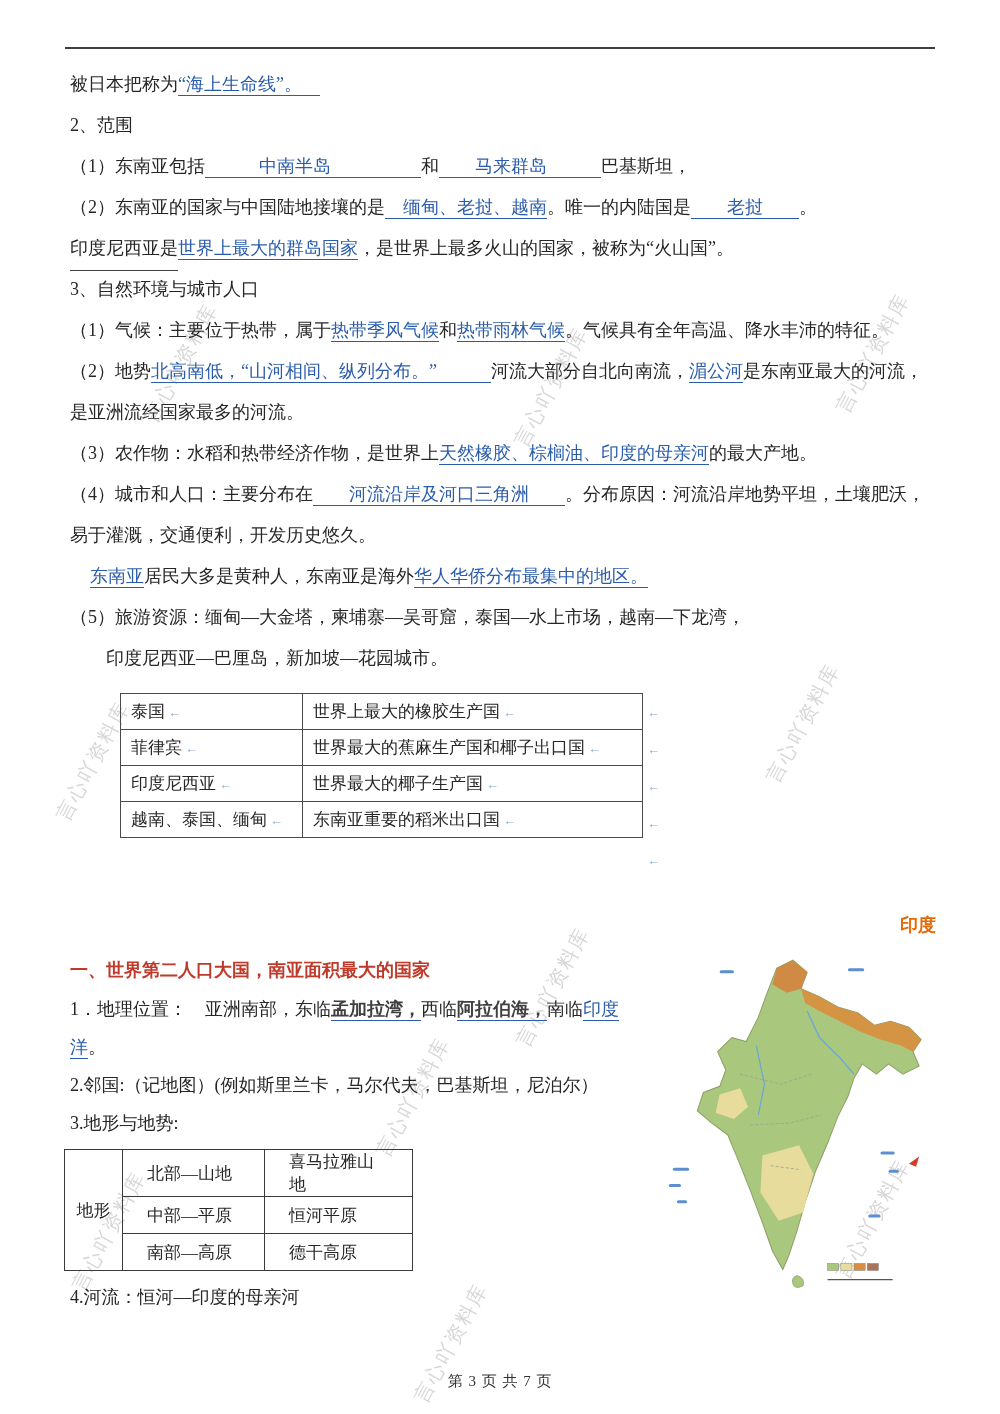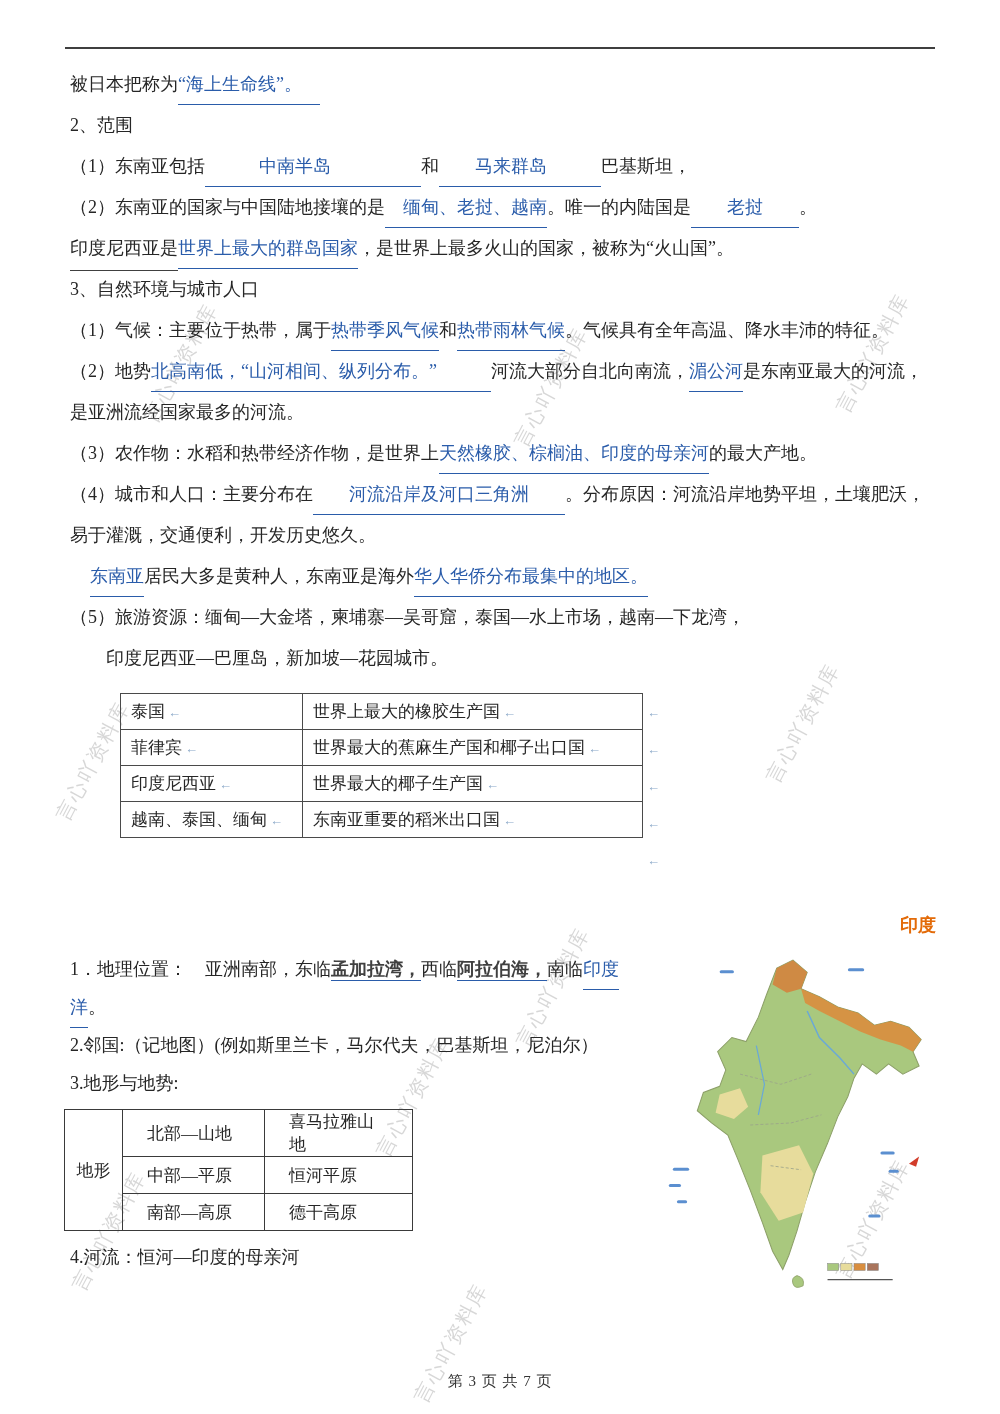--- a/index.html
+++ b/index.html
@@ -8,21 +8,21 @@
     width:1000px; height:1414px; position:relative; overflow:hidden;
     font-family:"Liberation Serif","DejaVu Serif",serif;
     color:#262626;
   }
   .page { position:absolute; inset:0; }
   .top-rule { position:absolute; top:47px; left:65px; width:870px; border-top:2px solid #3f3f3f; }
   .content { position:absolute; top:64px; left:70px; width:866px; }
 
   .para { font-size:18px; line-height:41px; }
   .s-n  { color:#262626; }
-  .s-u  { color:#2a5caa; border-bottom:1.5px solid #2a5caa; padding-bottom:10px; }
+  .s-u  { color:#2a5caa; border-bottom:1.5px solid #2a5caa; padding-bottom:1px; }
   .s-ub { color:#404040; border-bottom:1.5px solid #2a5caa; padding-bottom:1px; font-weight:bold; }
   .s-ku { color:#262626; border-bottom:1.5px solid #404040; padding-bottom:12px; }
   .indent-sm { padding-left:20px; }
   .indent-lg { padding-left:36px; }
 
   .products-wrap { margin:14px 0 0 50px; display:flex; align-items:flex-start; }
   table.products { border-collapse:collapse; font-size:17px; color:#262626; }
   table.products td { border:1px solid #4a4a4a; height:36px; padding:0 10px; vertical-align:middle; }
   table.products td.c1 { width:182px; }
   table.products td.c2 { width:340px; }
@@ -115,20 +115,21 @@
           <span>←</span>
           <span>←</span>
           <span>←</span>
         </div>
     </div>
 
     <div class="india-title">印度</div>
 
     <div class="india-flex">
       <div class="india-left">
+        <div class="india-heading">一、世界第二人口大国，南亚面积最大的国家</div>
         <div>
             <div class="para "><span class="s-n">1．地理位置：　亚洲南部，东临</span><span class="s-ub">孟加拉湾，</span><span class="s-n">西临</span><span class="s-ub">阿拉伯海，</span><span class="s-n">南临</span><span class="s-u">印度洋</span><span class="s-n">。</span></div>
             <div class="para "><span class="s-n">2.邻国:（记地图）(例如斯里兰卡，马尔代夫，巴基斯坦，尼泊尔）</span></div>
             <div class="para "><span class="s-n">3.地形与地势:</span></div>
           </div>
         <table class="terrain">
           <tbody>
               <tr>
                 <td rowspan="3" class="thead-cell">地形</td>
                 <td class="t1">北部—山地</td>

